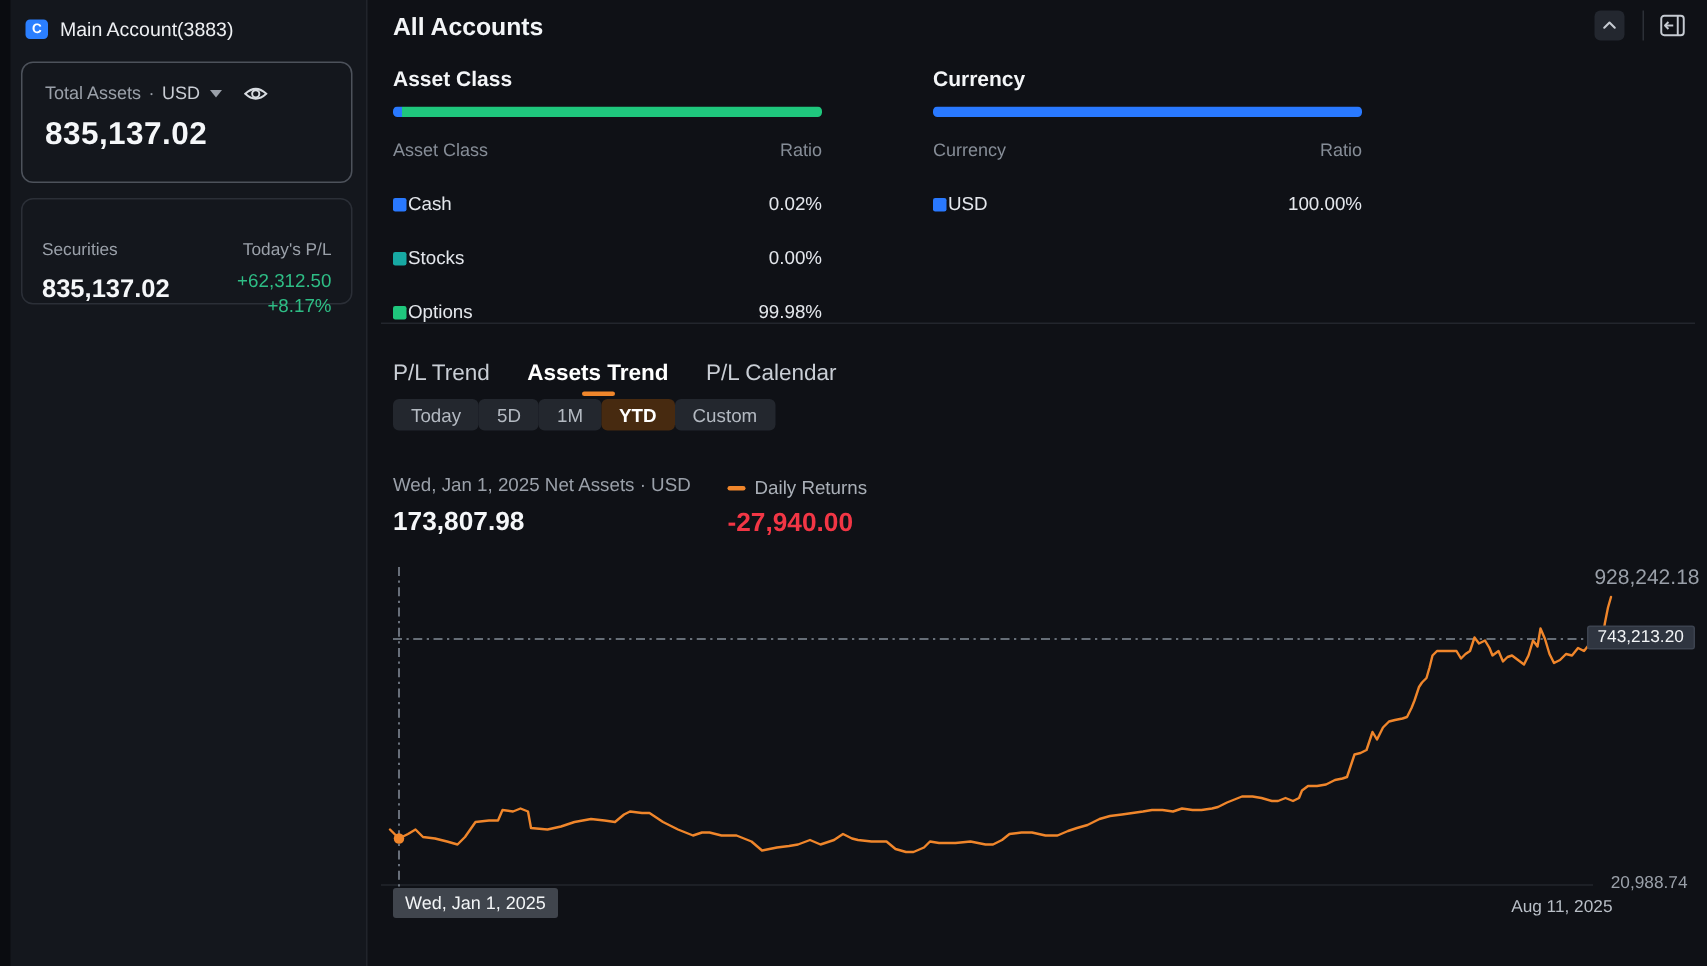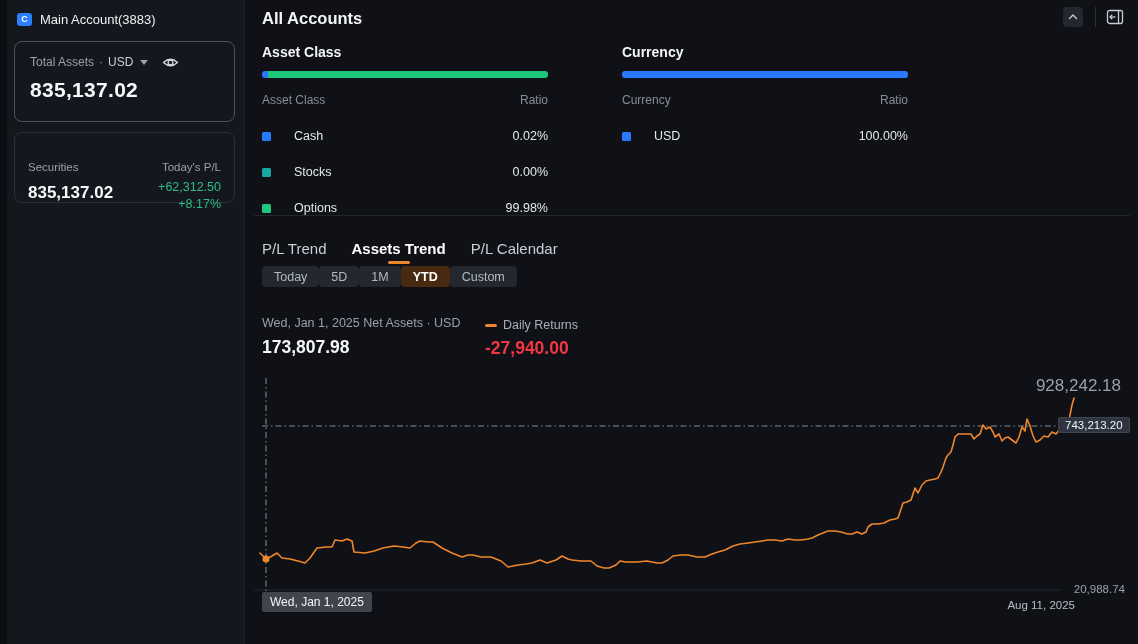--- a/index.html
+++ b/index.html
@@ -48,21 +48,21 @@
   .btn-panel { position:absolute; left:1106px; top:8px; width:18px; height:18px; cursor:pointer; }
   
   .alloc { position:absolute; top:44px; width:286px; }
   .alloc-asset { left:262px; } .alloc-cur { left:622px; }
   .alloc h3 { font-size:14px; font-weight:bold; color:#f3f5f7; }
   .alloc-bar { margin-top:11px; height:7px; border-radius:3px; overflow:hidden; display:flex; }
   .alloc-bar span { height:100%; }
   .alloc-head { margin-top:15px; display:flex; justify-content:space-between; font-size:12px; color:#868d97; }
   .alloc-row { margin-top:22px; display:flex; justify-content:space-between; align-items:center;
     font-size:12.5px; color:#e4e7ec; height:14px; }
-  .alloc-row .lbl { display:flex; align-items:center; gap:23px; }
+  .alloc-row .lbl { display:flex; align-items:center; gap:1px; }
   .swatch { width:9px; height:9px; border-radius:1.5px; display:inline-block; }
   .section-divider { position:absolute; left:254px; top:215px; width:876px; height:1px; background:#23262d; }
   
   .tabs { position:absolute; left:262px; top:240px; display:flex; gap:25px; }
   .tab { font-size:15px; color:#c9ced5; cursor:pointer; text-align:center; }
   .tab.active { color:#ffffff; font-weight:bold; }
   .tab .underline { display:none; width:22px; height:3px; background:#f0862b; border-radius:2px; margin:4px auto 0; }
   .tab.active .underline { display:block; }
   
   .periods { position:absolute; left:262px; top:266px; display:flex; }
@@ -74,21 +74,21 @@
   .sum-date { font-size:12.5px; color:#9aa0a9; }
   .sum-value { margin-top:7px; font-size:17.5px; font-weight:bold; color:#f5f7f9; }
   .sum-right { position:absolute; left:485px; top:318px; }
   .legend-row { display:flex; align-items:center; gap:6px; }
   .legend-dash { width:12px; height:3px; border-radius:1.5px; background:#f0862b; }
   .legend-label { font-size:12.5px; color:#aab0b8; }
   .sum-neg { margin-top:6px; font-size:17.5px; font-weight:bold; color:#f23645; }
   
   .chart { position:absolute; left:254px; top:372px; width:880px; height:260px; }
   .chart svg { position:absolute; left:0; top:0; }
-  .lbl-max { position:absolute; right:13px; top:4px; font-size:17px; color:#9aa0a9;margin-left:36px; }
+  .lbl-max { position:absolute; right:1px; top:4px; font-size:14px; color:#9aa0a9;margin-left:36px; }
   .lbl-cur { position:absolute; left:804px; top:45px; background:#2f3540; border:1px solid #3c434f;
     border-radius:2px; padding:1px 6px; font-size:11.5px; color:#f2f4f6; }
   .lbl-min { position:absolute; right:9px; top:211px; font-size:11.5px; color:#9aa0a9; }
   .lbl-enddate { position:absolute; right:59px; top:227px; font-size:11.5px; color:#b9bfc7; }
   .lbl-tooltip { position:absolute; left:8px; top:220px; background:#40454d; border-radius:2px;
     padding:3px 8px; font-size:12px; color:#f2f4f6; }
 </style>
 </head>
 <body>
 

